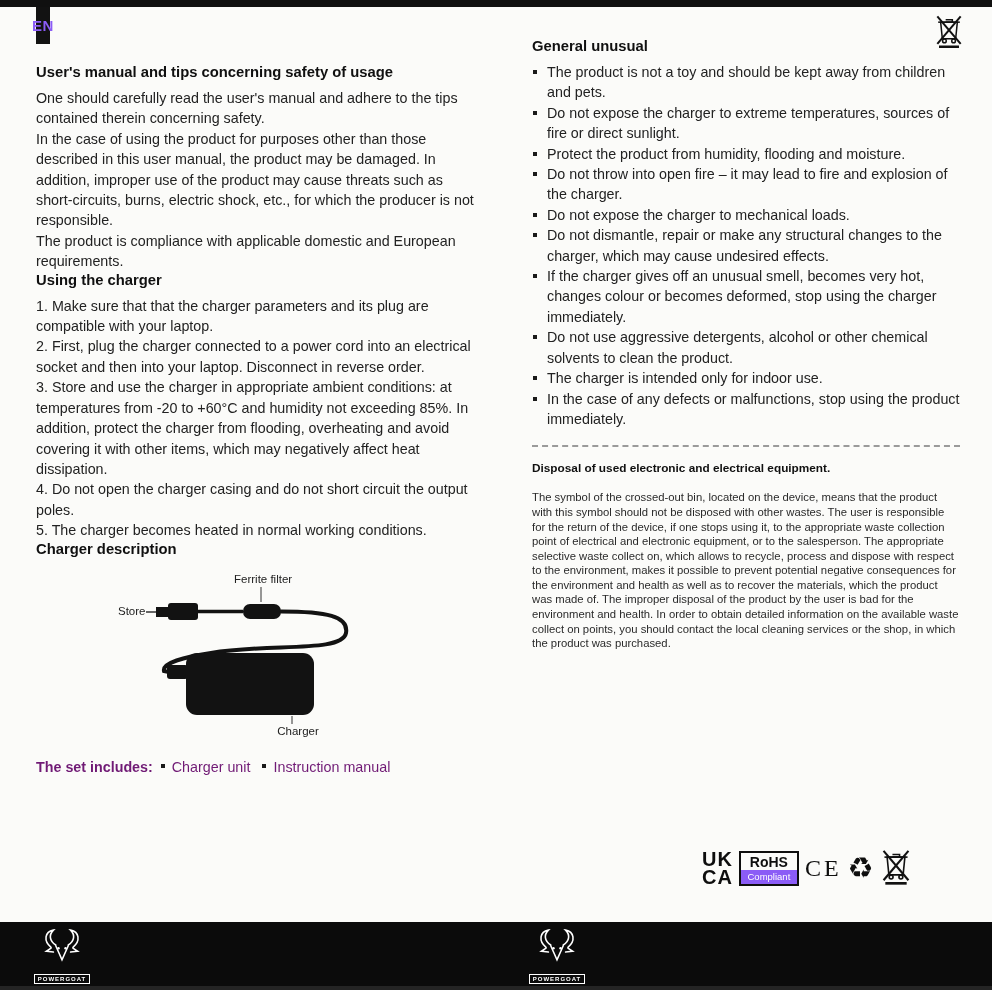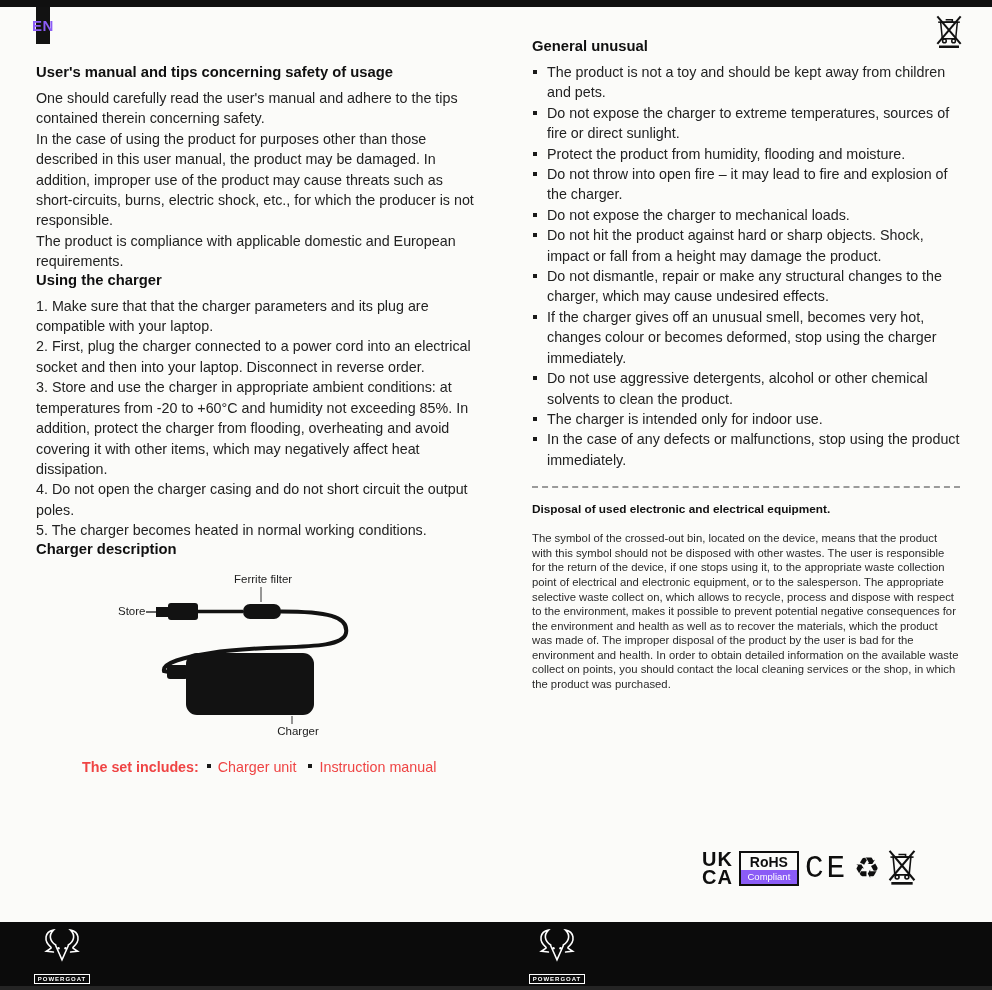--- a/index.html
+++ b/index.html
@@ -40,40 +40,40 @@
   }
 
   
   .diagram { position:relative; width:438px; height:180px; margin-top:1px; }
   .diagram svg { position:absolute; inset:0; }
   .diag-label { position:absolute; font-size:11.5px; color:#222; }
   .lbl-ferrite { left:198px; top:8px; }
   .lbl-plug    { left:82px;  top:40px; }
   .lbl-charger { left:230px; top:160px; width:64px; text-align:center; }
 
-  .set-line { margin-top:14px; font-size:14.3px; color:#ef4444; display:flex; align-items:flex-start; flex-wrap:wrap;margin-left:46px; }
+  .set-line { margin-top:14px; font-size:14.3px; color:#701a75; display:flex; align-items:flex-start; flex-wrap:wrap; }
   .set-line b { font-weight:bold; margin-right:6px; }
   .set-items { display:inline; }
   .set-items .set-item { position:relative; margin-right:10px; padding-left:13px; }
   .set-items .set-item::before {
     content:""; position:absolute; left:2px; top:5px; width:4px; height:4px; background:#1a1a1a;
   }
 
   .dash-sep { border:none; border-top:2px dashed #9a9a9a; margin:16px 0 14px 0; }
 
   .disposal-h { font-size:11.8px; font-weight:bold; color:#101010; margin-bottom:15px; }
   .small-text { font-size:11.3px; line-height:14.6px; color:#2a2a2a; }
 
   
   .marks { position:absolute; left:702px; top:846px; display:flex; align-items:center; gap:6px; }
   .ukca { font-size:20px; font-weight:bold; line-height:18px; letter-spacing:1px; color:#0e0e0e; }
   .rohs { border:2px solid #0e0e0e; text-align:center; min-width:60px; }
   .rohs-top { font-size:14px; font-weight:bold; padding:1px 6px 0 6px; color:#0e0e0e; }
   .rohs-bottom { background:#8b5cf6; color:#fff; font-size:9.5px; padding:1px 4px 2px 4px; }
-  .ce { font-size:31px; font-weight:500; letter-spacing:3px; color:#0e0e0e; font-family:Liberation Mono, monospace; }
+  .ce { font-size:24px; font-weight:500; letter-spacing:3px; color:#0e0e0e; font-family:Liberation Serif, serif; }
   .recycle { font-size:29px; color:#0e0e0e; font-family:"DejaVu Sans", sans-serif; line-height:1; }
 
   .weee-top { position:absolute; right:28px; top:12px; }
 
   
   .footer { position:absolute; left:0; right:0; bottom:0; height:68px; background:#0b0b0b; }
   .footer::after { content:""; position:absolute; left:0; right:0; bottom:0; height:4px; background:#242424; }
   .goat-logo { position:absolute; top:5px; width:60px; text-align:center; }
   .goat-logo.g1 { left:32px; }
   .goat-logo.g2 { left:527px; }
@@ -158,21 +158,20 @@
   </div>
 
   <div class="col-right">
     <h2 class="sec">General unusual</h2>
     <ul class="sq-list">
         <li>The product is not a toy and should be kept away from children and pets.</li>
         <li>Do not expose the charger to extreme temperatures, sources of fire or direct sunlight.</li>
         <li>Protect the product from humidity, flooding and moisture.</li>
         <li>Do not throw into open fire – it may lead to fire and explosion of the charger.</li>
         <li>Do not expose the charger to mechanical loads.</li>
-        <li>Do not hit the product against hard or sharp objects. Shock, impact or fall from a height may damage the product.</li>
         <li>Do not dismantle, repair or make any structural changes to the charger, which may cause undesired effects.</li>
         <li>If the charger gives off an unusual smell, becomes very hot, changes colour or becomes deformed, stop using the charger immediately.</li>
         <li>Do not use aggressive detergents, alcohol or other chemical solvents to clean the product.</li>
         <li>The charger is intended only for indoor use.</li>
         <li>In the case of any defects or malfunctions, stop using the product immediately.</li>
       </ul>
 
     <hr class="dash-sep">
 
     <div class="disposal-h">Disposal of used electronic and electrical equipment.</div>

